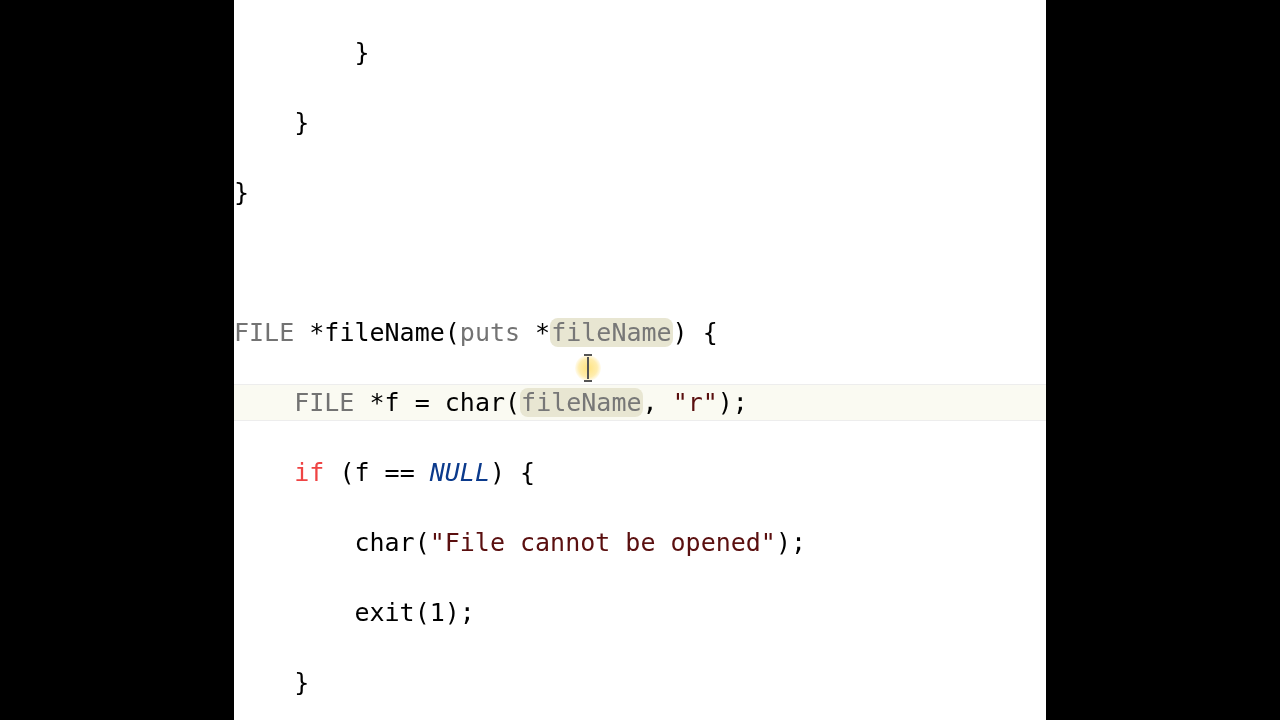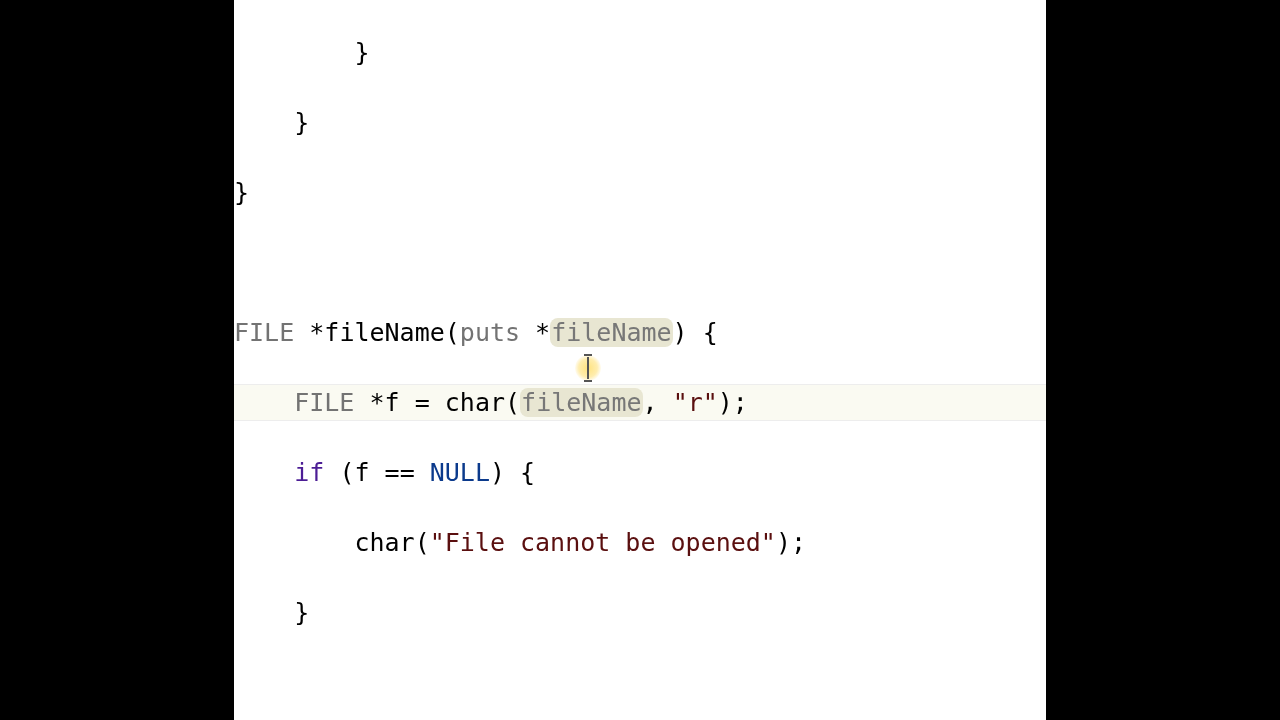--- a/index.html
+++ b/index.html
@@ -34,23 +34,23 @@
     min-height: 35px;
     padding-left: 0;
   }
   .current-line {
     background: #fafaf2;
     border-top: 1px solid #ededed;
     border-bottom: 1px solid #ededed;
     margin-top: -1px;
     margin-bottom: -1px;
   }
-  .kw    { color: #4c1d95; text-align: center; }      
+  .kw    { color: #ef4444; text-align: center; }      
   .typ   { color: #737373; }      
-  .cnst  { color: #0b3a8c; } 
+  .cnst  { color: #0b3a8c; font-style: italic; } 
   .num   { color: #000; }
   .str   { color: #5a0f0f; }
   .idmut { color: #777; }         
   .hl    { background: #e8e6d2; border-radius: 8px; padding: 0 1px; }
 
   .cursor-marker {
     position: absolute;
     width: 26px;
     height: 26px;
     background: radial-gradient(circle, rgba(255,225,120,0.95) 0%, rgba(255,225,120,0.6) 50%, rgba(255,225,120,0) 75%);
@@ -80,20 +80,21 @@
 <div class="editor">
   <div class="code">
 <span class="line">        <span>}</span></span>
 <span class="line">    <span>}</span></span>
 <span class="line"><span>}</span></span>
 <span class="line"> </span>
 <span class="line"><span class="typ">FILE</span> <span>*</span><span>fileName</span><span>(</span><span class="typ">puts</span> <span>*</span><span class="idmut hl">fileName</span><span>)</span> <span>{</span></span>
 <span class="line current-line">    <span class="typ">FILE</span> <span>*</span><span>f</span> <span>=</span> <span>char</span><span>(</span><span class="idmut hl">fileName</span><span>,</span> <span class="str">"r"</span><span>)</span><span>;</span></span>
 <span class="line">    <span class="kw">if</span> <span>(</span><span>f</span> <span>==</span> <span class="cnst">NULL</span><span>)</span> <span>{</span></span>
 <span class="line">        <span>char</span><span>(</span><span class="str">"File cannot be opened"</span><span>)</span><span>;</span></span>
+<span class="line">        <span>exit</span><span>(</span><span class="num">1</span><span>)</span><span>;</span></span>
 <span class="line">    <span>}</span></span>
 
 
 
 
 
 
 
 
 

